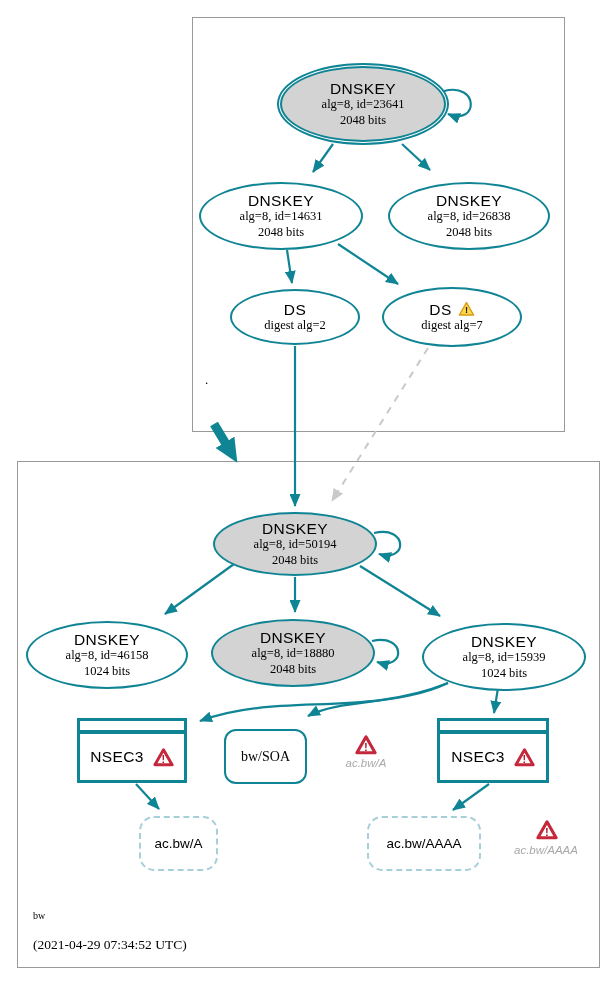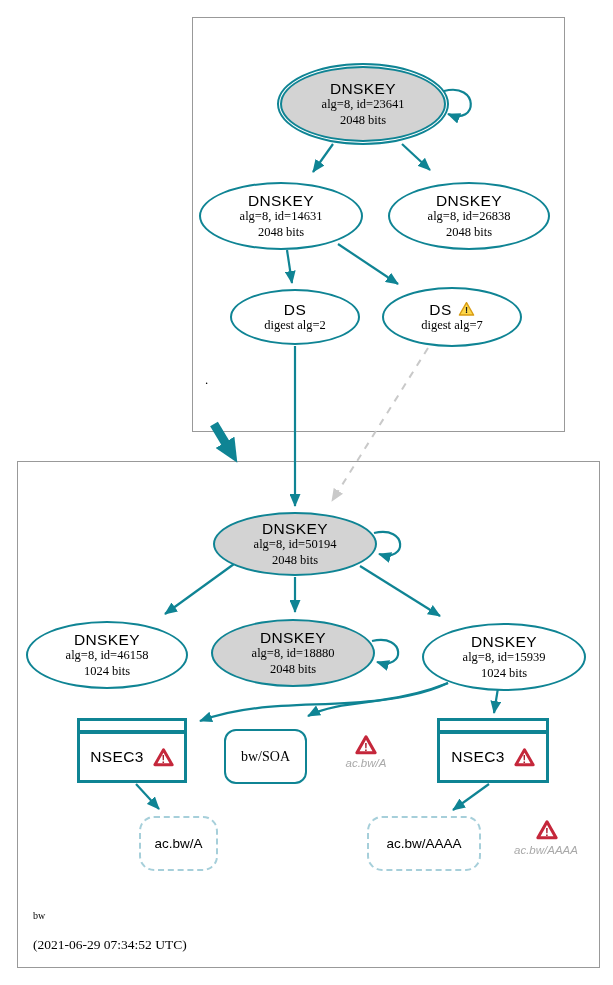--- a/index.html
+++ b/index.html
@@ -185,15 +185,15 @@
 
   <div class="warn-float" style="left:536px;top:820px;width:22px;height:20px;">
     <svg viewBox="0 0 24 22" width="22" height="20">
       <path d="M12 2 L22 19.5 L2 19.5 Z" fill="#ffffff" stroke="#c5273b" stroke-width="3.4" stroke-linejoin="round"></path>
       <text x="12" y="17.5" font-size="12.5" font-weight="bold" text-anchor="middle" fill="#a81e2e">!</text>
     </svg>
   </div>
   <div class="muted-label" style="left:504px;top:844px;width:84px;">ac.bw/AAAA</div>
 
   <div class="zone-label" style="left:33px;top:910px;font-size:10px;">bw</div>
-  <div class="zone-label" style="left:33px;top:937px;font-size:13.5px;">(2021-06-29 07:34:52 UTC)</div>
+  <div class="zone-label" style="left:33px;top:937px;font-size:13.5px;">(2021-04-29 07:34:52 UTC)</div>
 
 </div>
 
 </body></html>

